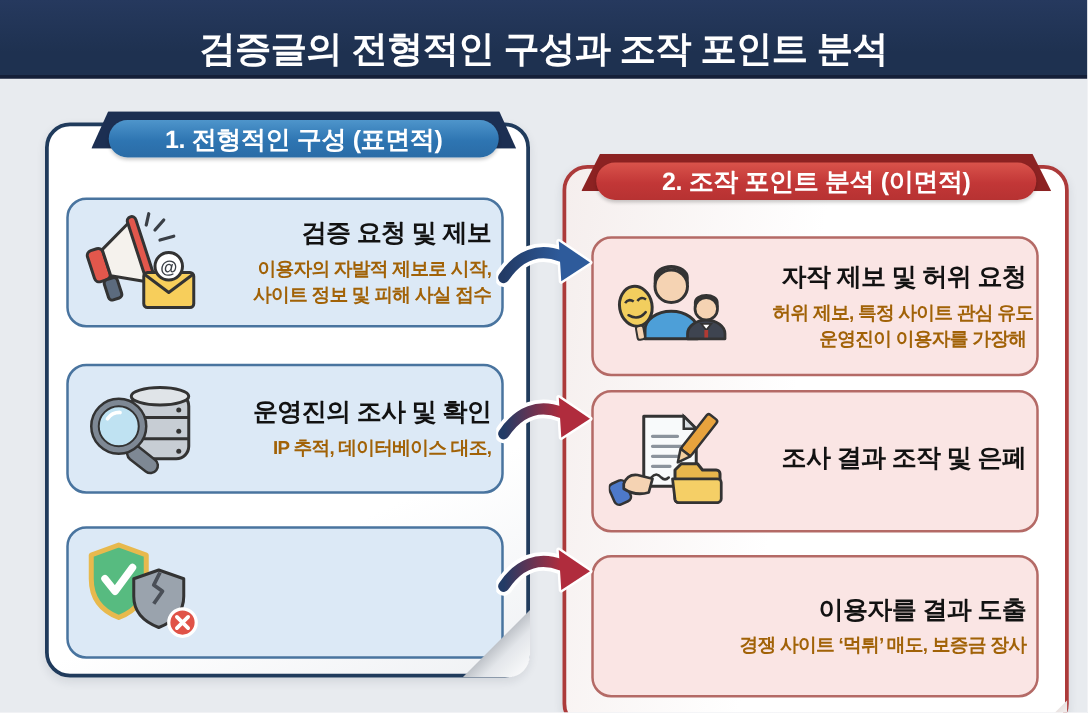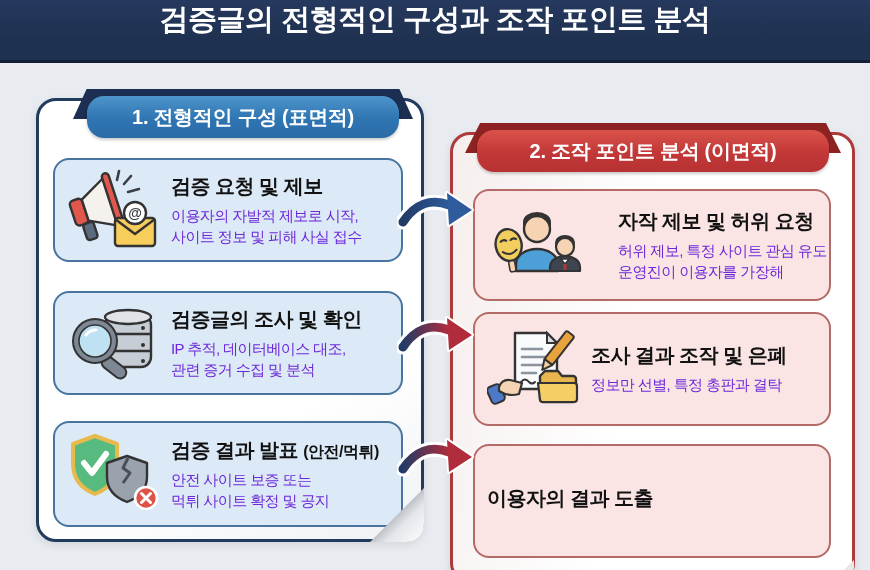--- a/index.html
+++ b/index.html
@@ -6,21 +6,21 @@
   .stage {
     position:relative; width:870px; height:570px; overflow:hidden;
     background:#E8EBEF;
     font-family:"Liberation Sans","DejaVu Sans",sans-serif;
   }
   
   .banner {
     position:absolute; left:0; top:0; width:870px; height:60px;
     background:linear-gradient(#26395E,#1E3150 70%);
     border-bottom:3px solid #141F38;
-    display:flex; align-items:flex-start; justify-content:center;
+    display:flex; align-items:flex-end; justify-content:center;
   }
   .banner h1 {
     margin:0; color:#FFFFFF; font-size:29px; font-weight:800; letter-spacing:-0.5px;
   }
   
   .panel {
     position:absolute; top:98px; border-radius:20px; background:#FFFFFF;
     box-shadow:0 3px 8px rgba(30,40,60,0.10);
   }
   .panel-left  { left:36px;  width:382px; height:438px; border:3px solid #203B5C;
@@ -28,21 +28,21 @@
   .panel-right { left:450px; width:399px; height:445px; border:3px solid #AC3A3A;
                  background:linear-gradient(100deg,#F5EEED 0%,#FFFFFF 45%);margin-top:34px; }
   
   .ribbon-back {
     position:absolute; height:30px; top:-12px;
     clip-path:polygon(4% 0,96% 0,100% 100%,0 100%);
   }
   .rb-blue { left:34px; width:340px; background:#1C2F52; }
   .rb-red  { left:12px; width:376px; background:#8C2222; }
   .ribbon-front {
-    position:absolute; top:-5px; height:42px; border-radius:17px;
+    position:absolute; top:-5px; height:30px; border-radius:17px;
     display:flex; align-items:center; justify-content:center;
     color:#FFFFFF; font-size:20px; font-weight:800; letter-spacing:-0.3px;
     box-shadow:0 2px 3px rgba(0,0,0,0.2);
   }
   .rf-blue { left:48px; width:312px; background:linear-gradient(#4E95CB,#2E75B2 55%,#2A6CA6); }
   .rf-red  { left:24px; width:352px; background:linear-gradient(#D9534B,#C23737 55%,#B73232); }
   
   .curl-left {
     position:absolute; right:-3px; bottom:-3px; width:54px; height:54px;
     background:linear-gradient(315deg,#FFFFFF 0%,#E3E6EA 35%,#BFC3C9 50%,#F6F7F8 62%,#FFFFFF 100%);
@@ -57,24 +57,24 @@
   }
   
   .card {
     position:absolute; border-radius:16px;
     display:flex; align-items:center; gap:8px; padding:0 8px 0 12px; box-sizing:border-box;
   }
   .card-blue { left:14px; width:350px; background:#DCE9F6; border:2px solid #49749F; }
   .card-red  { left:20px; width:358px; background:#FAE5E4; border:2px solid #B46A66; }
   .icon-box { width:96px; height:84px; flex:0 0 auto; }
   .icon-box svg { width:100%; height:100%; }
-  .texts { flex:1; min-width:0; }
+  .texts { flex:1; min-width:0;text-align:right; }
   .card-title { font-size:20px; font-weight:800; color:#121212; white-space:nowrap; margin-bottom:5px; letter-spacing:-0.5px; }
   .card-title .suffix { font-size:16px; font-weight:800; }
-  .card-body { font-size:15px; color:#6d28d9; line-height:1.42; font-weight:400; letter-spacing:-0.6px; }
+  .card-body { font-size:15px; color:#a16207; line-height:1.42; font-weight:700; letter-spacing:-0.6px; }
   .card-body div { white-space:nowrap; }
   
   .lc1 { top:57px;  height:104px; }
   .lc2 { top:190px; height:104px; }
   .lc3 { top:320px; height:106px; }
   .rc1 { top:54px;  height:112px;gap:35px; }
   .rc2 { top:177px; height:114px; }
   .rc3 { top:309px; height:114px; }
   
   .arrow { position:absolute; left:397px; width:78px; height:46px; }
@@ -128,47 +128,37 @@
             <circle cx="76" cy="44" r="2" fill="#333"></circle>
             <circle cx="76" cy="60" r="2" fill="#333"></circle>
           <rect x="38" y="54" width="28" height="12" rx="6" transform="rotate(38 40 56)" fill="#7E8894" stroke="#333" stroke-width="2"></rect>
           <circle cx="28" cy="40" r="19" fill="#EAF4F9" stroke="#7E8894" stroke-width="6"></circle>
           <circle cx="28" cy="40" r="22" fill="none" stroke="#333" stroke-width="2"></circle>
           <circle cx="28" cy="40" r="16" fill="#BFE2F2" stroke="#333" stroke-width="1.6"></circle>
           <path d="M19 34 a12 12 0 0 1 10 -5" stroke="#FFFFFF" stroke-width="3" fill="none" stroke-linecap="round"></path>
         </svg>
       </div>
       <div class="texts">
-        <div class="card-title">검증글의 조사 및 확인</div>
+        <div class="card-title">운영진의 조사 및 확인</div>
         <div class="card-body">
           <div>IP 추적, 데이터베이스 대조,</div>
-          <div>관련 증거 수집 및 분석</div>
         </div>
       </div>
     </div>
 
     <div class="card card-blue lc3">
       <div class="icon-box">
         <svg viewBox="0 0 96 84">
           <path d="M28 4 L50 12 V31 C50 47 41 57 28 62 C15 57 6 47 6 31 V12 Z" fill="#57BB80" stroke="#E8B94D" stroke-width="4" stroke-linejoin="round"></path>
           <path d="M17 31 L25 41 L39 22" fill="none" stroke="#FFFFFF" stroke-width="6" stroke-linecap="round" stroke-linejoin="round"></path>
           <path d="M60 24 L80 31 V45 C80 57 73 65 60 70 C47 65 40 57 40 45 V31 Z" fill="#9AA3AD" stroke="#333" stroke-width="2.4" stroke-linejoin="round"></path>
           <path d="M61 26 l-5 10 l7 5 l-7 10" fill="none" stroke="#4A4F57" stroke-width="3" stroke-linejoin="round"></path>
           <circle cx="79" cy="66" r="11" fill="#E05348" stroke="#FFFFFF" stroke-width="2.6"></circle>
           <path d="M74.5 61.5 L83.5 70.5 M83.5 61.5 L74.5 70.5" stroke="#FFFFFF" stroke-width="3" stroke-linecap="round"></path>
         </svg>
-      </div>
-      <div class="texts">
-        <div class="card-title">
-          <span>검증 결과 발표</span> <span class="suffix">(안전/먹튀)</span>
-        </div>
-        <div class="card-body">
-          <div>안전 사이트 보증 또는</div>
-          <div>먹튀 사이트 확정 및 공지</div>
-        </div>
       </div>
     </div>
 
     <div class="curl-left"></div>
   </div>
 
   <div class="panel panel-right">
     <div class="ribbon-back rb-red"></div>
     <div class="ribbon-front rf-red">2. 조작 포인트 분석 (이면적)</div>
 
@@ -213,29 +203,29 @@
           </g>
           <path d="M53 49 l5 -5 h13 l4 5 h11 a3 3 0 0 1 3 3 v20 a3 3 0 0 1 -3 3 h-30 a3 3 0 0 1 -3 -3 z" fill="#E8B64C" stroke="#333" stroke-width="2.4" stroke-linejoin="round"></path>
           <path d="M51 56 h36 a3 3 0 0 1 3 3 v13 a3 3 0 0 1 -3 3 h-31 a3 3 0 0 1 -3 -2.4 z" fill="#F5CF66" stroke="#333" stroke-width="2.2" stroke-linejoin="round"></path>
           <rect x="2" y="58" width="14" height="18" rx="4" transform="rotate(-24 9 67)" fill="#4D79C9" stroke="#333" stroke-width="2"></rect>
           <path d="M12 60 q3 -8 11 -7 l12 3 l-3 11 q-11 3 -20 -3 z" fill="#F5D3B3" stroke="#333" stroke-width="2.2" stroke-linejoin="round"></path>
         </svg>
       </div>
       <div class="texts">
         <div class="card-title">조사 결과 조작 및 은폐</div>
         <div class="card-body">
-          <div>정보만 선별, 특정 총판과 결탁</div>
         </div>
       </div>
     </div>
 
     <div class="card card-red rc3">
       <div class="texts">
-        <div class="card-title">이용자의 결과 도출</div>
-        <div class="card-body">
+        <div class="card-title">이용자를 결과 도출</div>
+        <div class="card-body">
+          <div>경쟁 사이트 ‘먹튀’ 매도, 보증금 장사</div>
         </div>
       </div>
     </div>
 
     <div class="curl-right"></div>
   </div>
 
   <svg class="arrow a1" viewBox="0 0 78 46">
     <defs>
       <linearGradient id="ag1" x1="0" y1="0" x2="1" y2="0">

